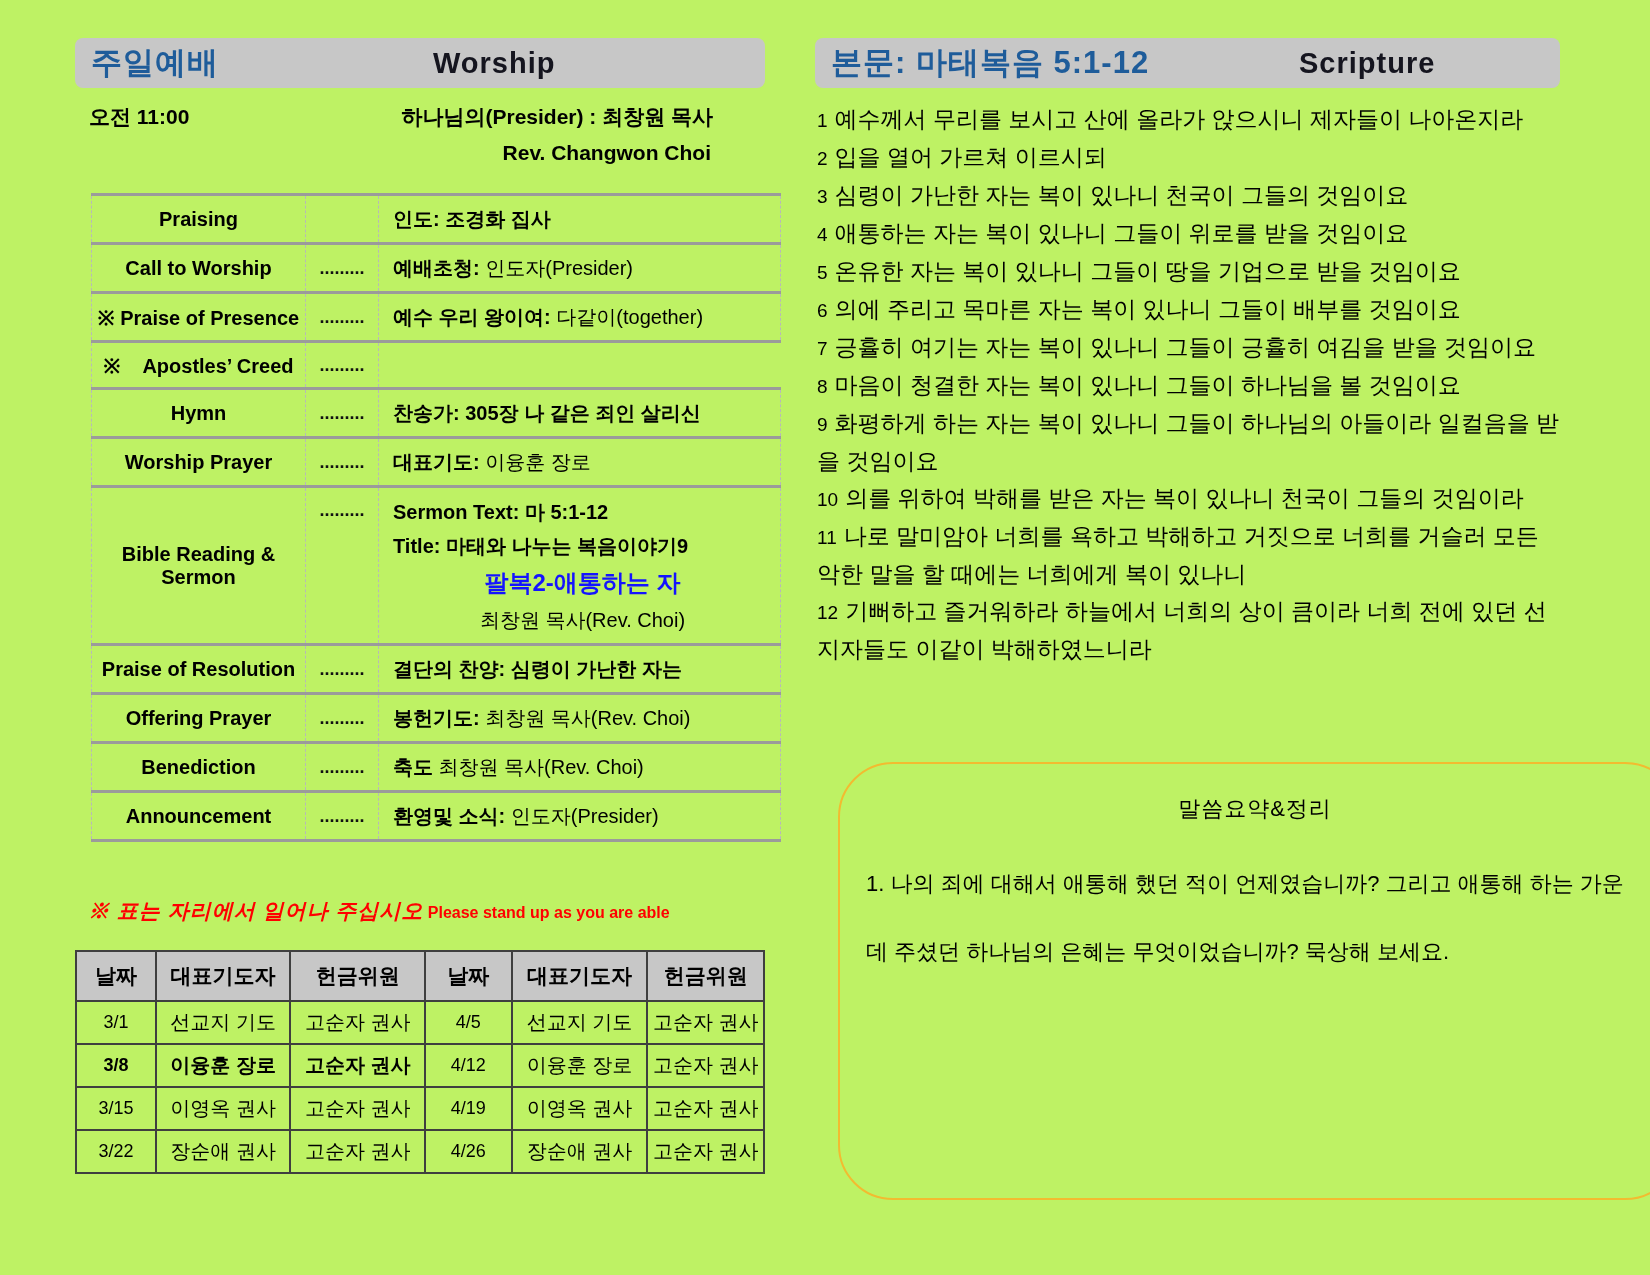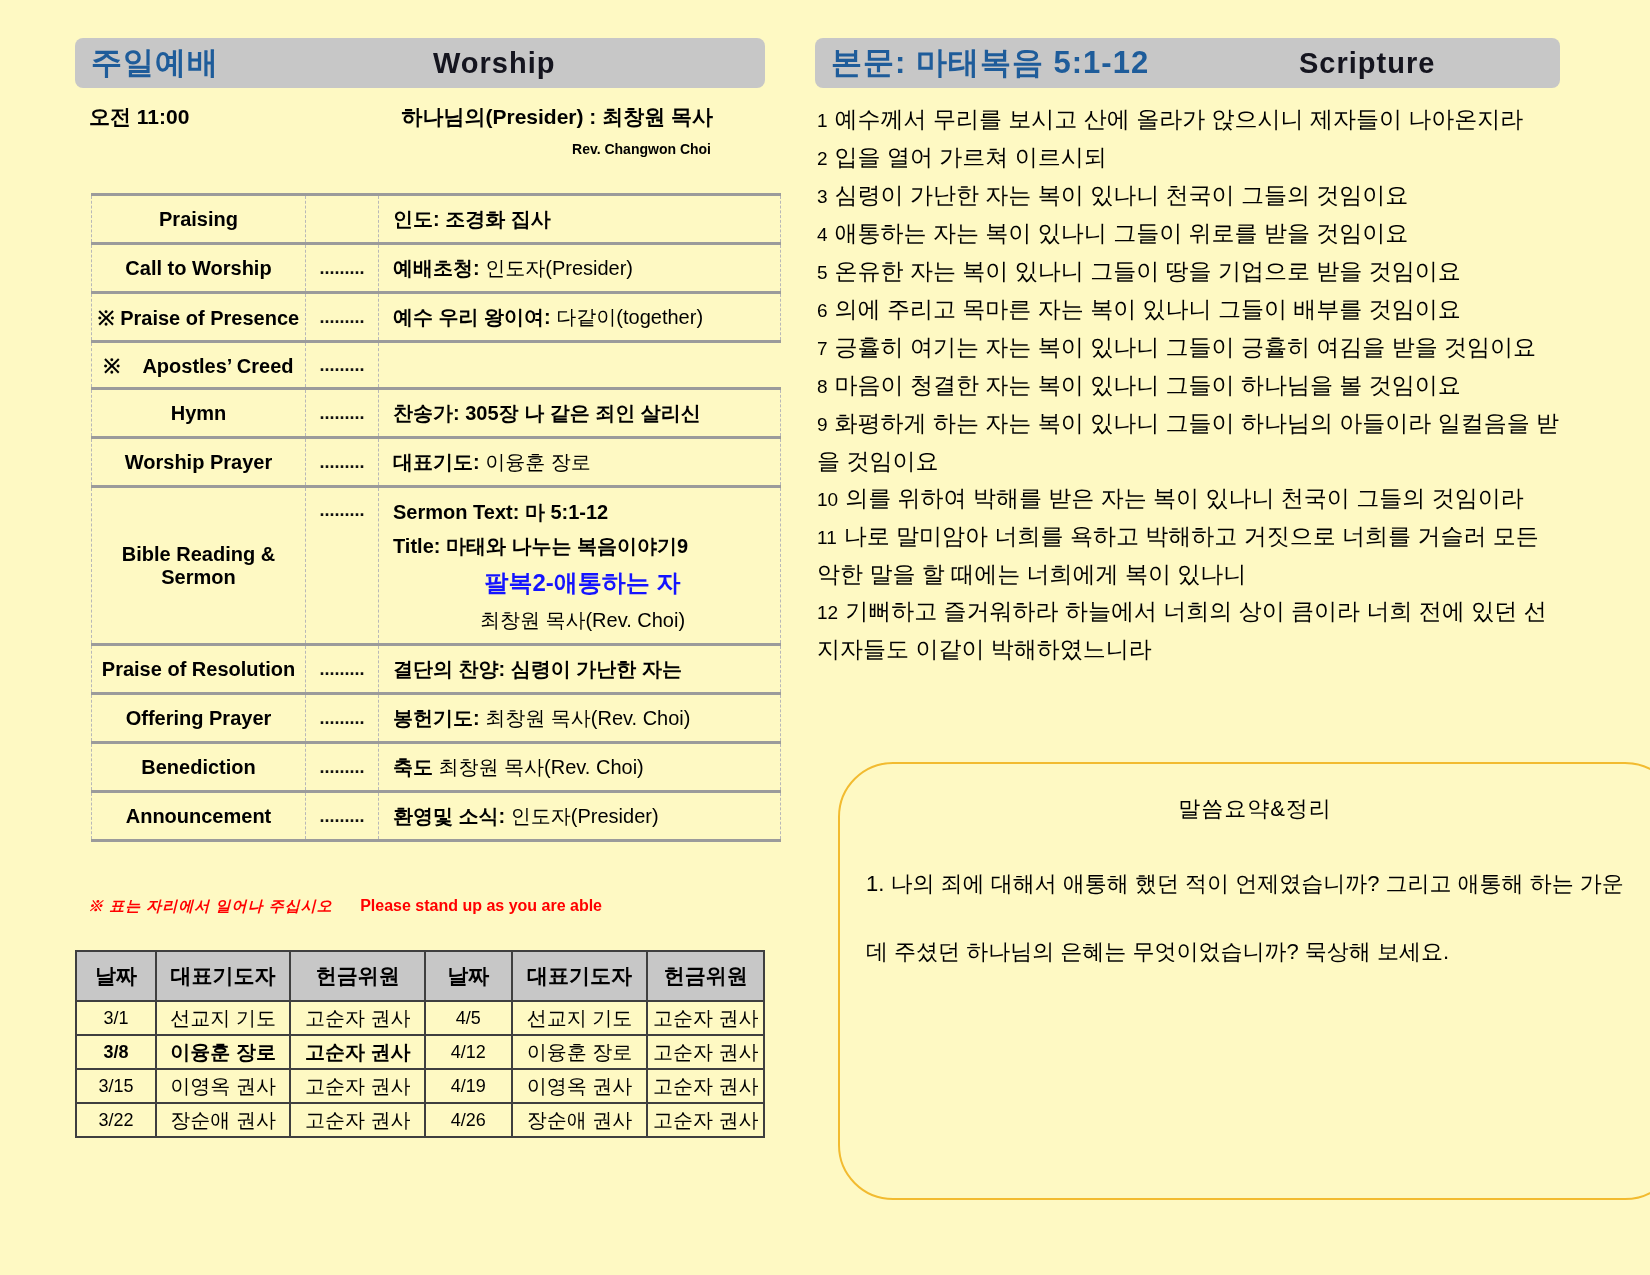--- a/index.html
+++ b/index.html
@@ -8,34 +8,34 @@
     --title-dark:#15151f;
     --sermon-blue:#1414ff;
     --note-red:#ff0000;
     --row-line:#9b9b9b;
     --dash-line:#b8b8b8;
     --sched-border:#3f3f3f;
     --gold:#f2bb30;
   }
   *{margin:0;padding:0;box-sizing:border-box;}
   body{background:#fff;font-family:"Liberation Sans",sans-serif;color:#000;}
-  #page{position:relative;width:1650px;height:1275px;background:#fef9c3;overflow:hidden;}
+  #page{position:relative;width:1650px;height:1275px;background:#bef264;overflow:hidden;}
 
   
   .hdr-bar{position:absolute;top:38px;height:50px;background:var(--bar-bg);border-radius:8px;}
   .hdr-bar .ko{position:absolute;left:16px;top:50%;transform:translateY(-50%);
     font-size:31px;font-weight:bold;color:var(--title-blue);letter-spacing:1px;}
   .hdr-bar .en{position:absolute;top:50%;transform:translateY(-50%);
     font-size:29px;font-weight:bold;color:var(--title-dark);letter-spacing:1px;}
 
   
   .subhdr{position:absolute;left:75px;top:100px;width:690px;height:80px;}
   .time{position:absolute;left:14px;top:3px;font-size:21px;font-weight:bold;}
   .presider1{position:absolute;right:52px;top:3px;font-size:21px;font-weight:bold;}
-  .presider2{position:absolute;right:54px;top:41px;font-size:14px;font-weight:bold;}
+  .presider2{position:absolute;right:54px;top:41px;font-size:21px;font-weight:bold;}
 
   
   .order{position:absolute;left:91px;top:193px;width:690px;border-top:3px solid var(--row-line);}
   .wrow{display:flex;border-bottom:3px solid var(--row-line);min-height:47px;}
   .wrow.tall{min-height:158px;}
   .wcell{display:flex;}
   .lab{width:215px;align-items:center;justify-content:center;text-align:center;
     font-size:20px;font-weight:bold;border-left:1px dashed var(--dash-line);
     border-right:1px dashed var(--dash-line);padding:2px 4px;}
   .dots{width:73px;align-items:center;justify-content:center;font-size:18px;font-weight:bold;
@@ -43,28 +43,28 @@
   .wrow.tall .dots{align-items:flex-start;padding-top:12px;}
   .desc{flex:1;flex-direction:column;justify-content:center;padding:6px 8px 6px 14px;
     border-right:1px dashed var(--dash-line);font-size:20px;}
   .dline{line-height:34px;}
   .dline .b{font-weight:bold;}
   .dline.ctr{text-align:center;}
   .dline.blue{color:var(--sermon-blue);font-weight:bold;font-size:24px;line-height:40px;}
 
   
   .stand-note{position:absolute;left:88px;top:897px;font-weight:bold;color:var(--note-red);}
-  .stand-note .ko{font-size:15px;font-style:italic;margin-right:23px;letter-spacing:1px;}
+  .stand-note .ko{font-size:21px;font-style:italic;margin-right:0;letter-spacing:1px;}
   .stand-note .en{font-size:16px;}
 
   
   .sched{position:absolute;left:75px;top:950px;width:690px;border-collapse:collapse;}
   .sched th,.sched td{border:2px solid var(--sched-border);text-align:center;vertical-align:middle;}
   .sched th{background:var(--bar-bg);font-size:21px;font-weight:bold;height:50px;}
-  .sched td{height:34px;font-size:20px;font-weight:normal;}
+  .sched td{height:43px;font-size:20px;font-weight:normal;}
   .sched td.date{font-size:18px;}
   .sched td.bold{font-weight:bold;}
 
   
   .verses{position:absolute;left:817px;top:101px;width:748px;}
   .verse{font-size:23px;line-height:37px;}
   .vnum{font-size:19px;margin-right:7px;}
 
   
   .summary{position:absolute;left:838px;top:762px;width:842px;height:438px;

